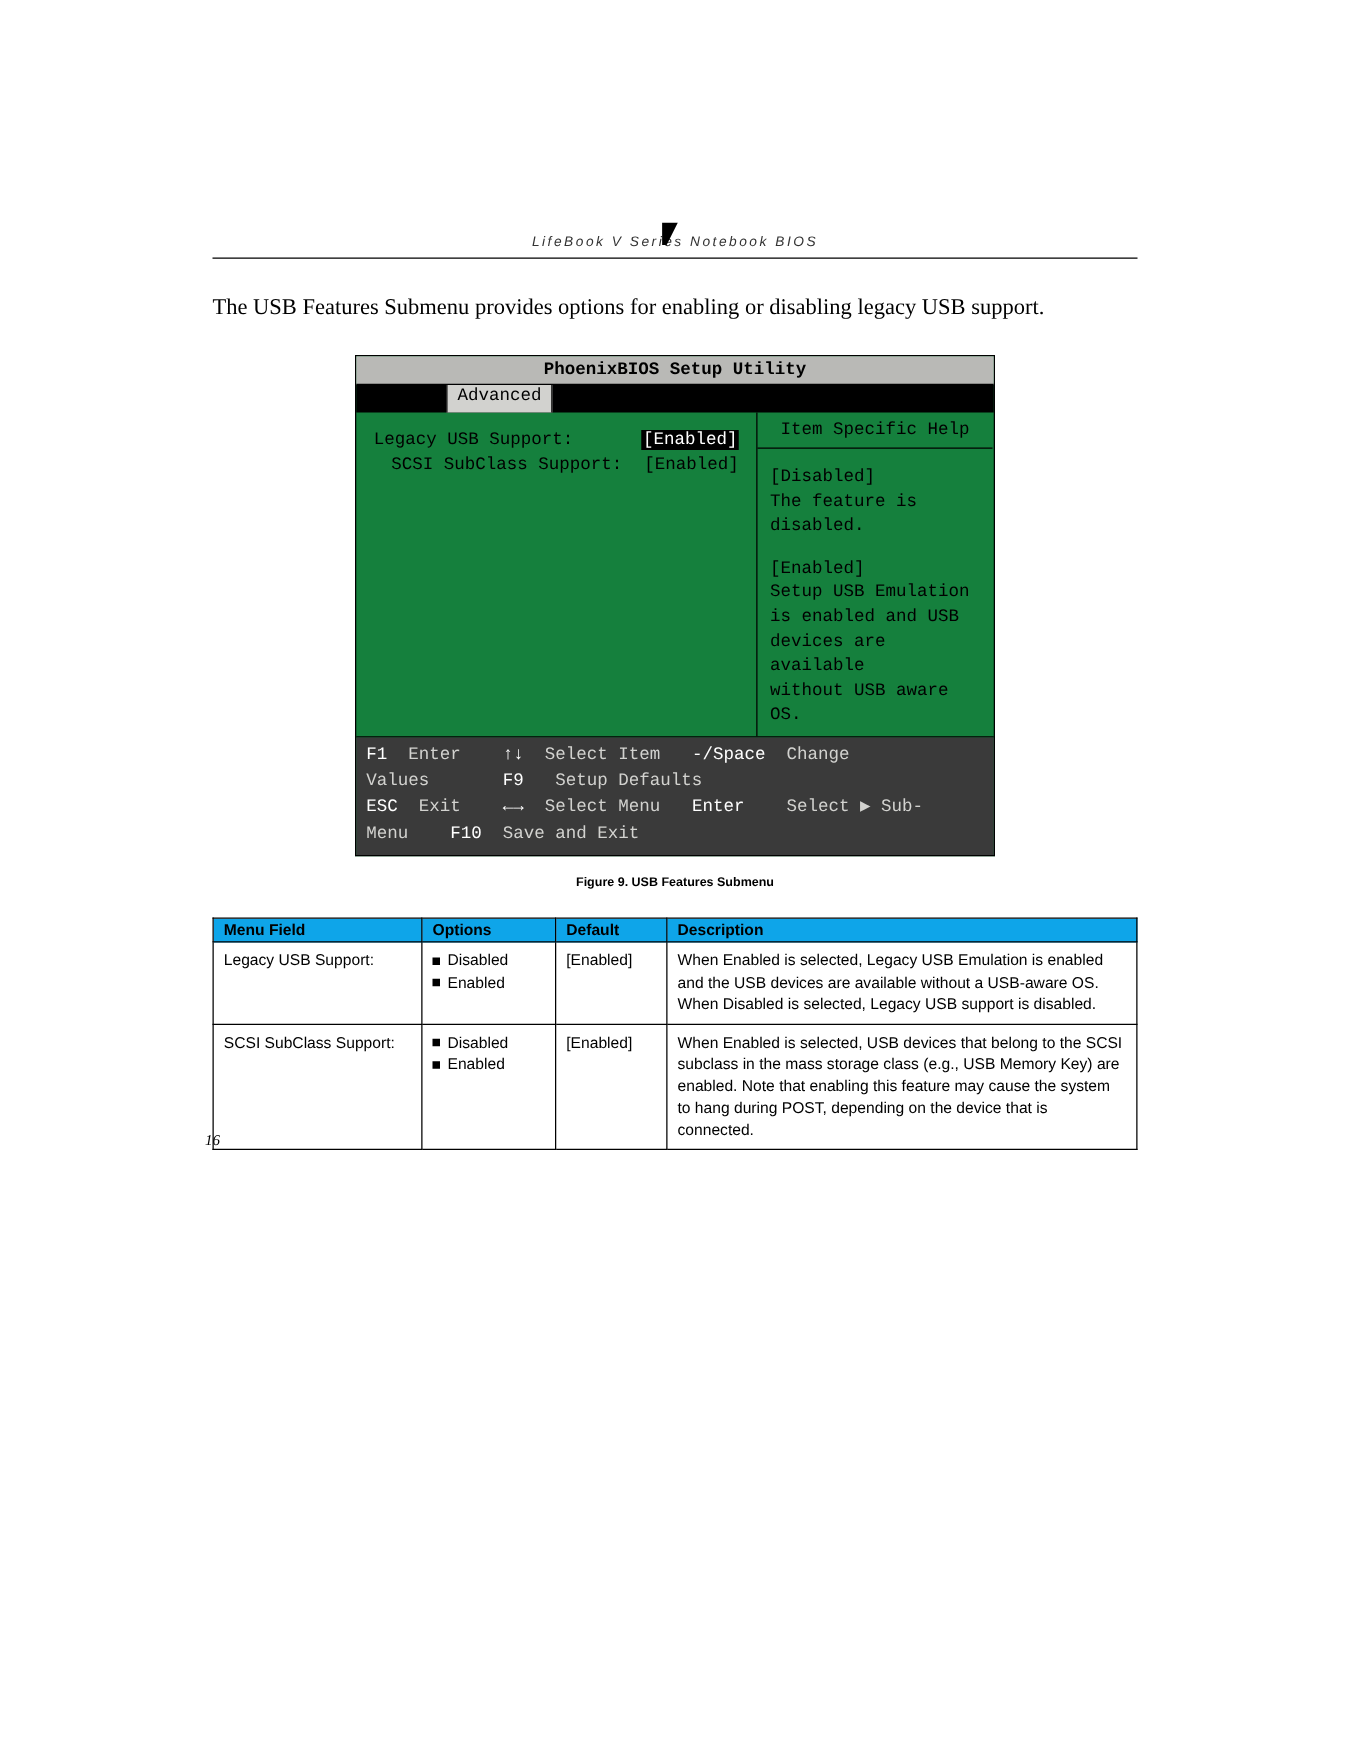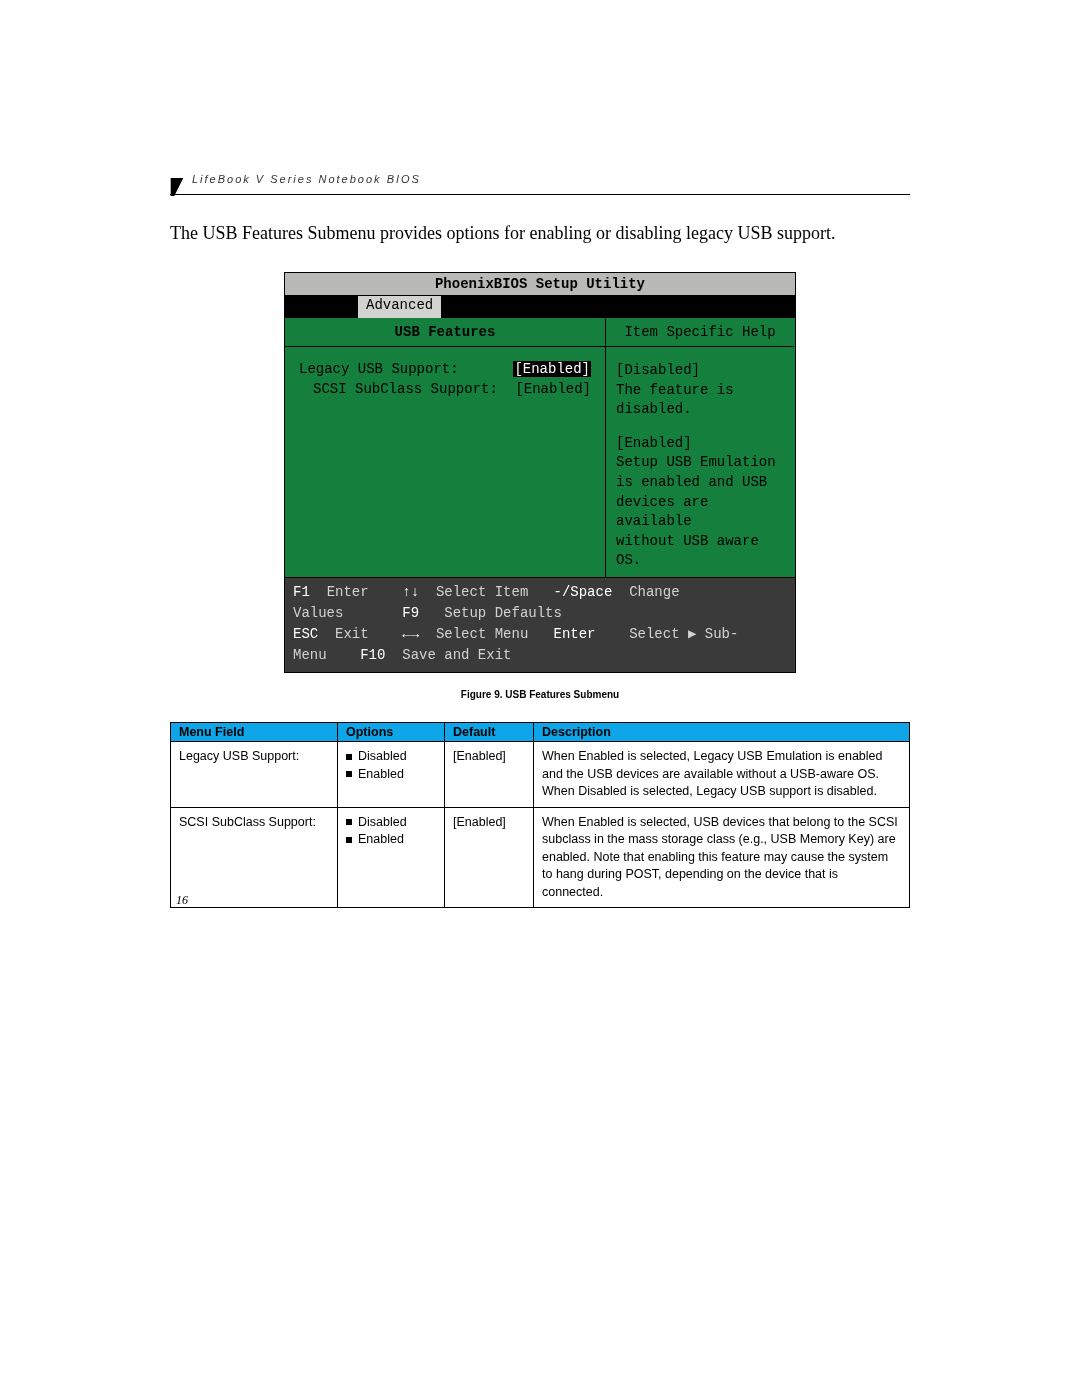--- a/index.html
+++ b/index.html
@@ -13,20 +13,21 @@
   .page {
     padding: 170px 170px 60px 170px;
     box-sizing: border-box;
     width: 1080px;
     position: relative;
   }
   .header-line {
     display: flex;
     align-items: center;
     margin-bottom: 6px;
+    flex-direction: column;
   }
   .header-arrow {
     width: 14px;
     height: 18px;
     margin-right: 8px;
     position: relative;
     top: 8px;
   }
   .header-text {
     font-family: Arial, Helvetica, sans-serif;
@@ -171,21 +172,21 @@
     height: 6px;
     background: #000;
     margin-right: 6px;
     vertical-align: middle;
   }
   .page-num {
     font-style: italic;
     font-size: 12px;
     position: absolute;
     bottom: 60px;
-    left: 176px;
+    left: 164px;
   }
   td.col-menu { width: 150px; }
   td.col-opt  { width: 90px; }
   td.col-def  { width: 72px; }
 </style>
 </head>
 <body>
 
 <div class="page">
 
@@ -200,21 +201,20 @@
   <div class="intro">The USB Features Submenu provides options for enabling or disabling legacy USB support.</div>
 
   <div class="bios">
     <div class="bios-titlebar">PhoenixBIOS Setup Utility</div>
     <div class="bios-tabs">
       <div class="tab-spacer"></div>
       <div class="tab-active">Advanced</div>
     </div>
     <div class="bios-body">
       <div class="bios-left">
-        <div class="bios-subtitle">USB Features</div>
         <div class="bios-content">
           <div class="bios-row">
             <span>Legacy USB Support:</span>
             <span class="bios-val-sel">[Enabled]</span>
           </div>
           <div class="bios-row" style="padding-left:14px;">
             <span>SCSI SubClass Support:</span>
             <span>[Enabled]</span>
           </div>
         </div>

